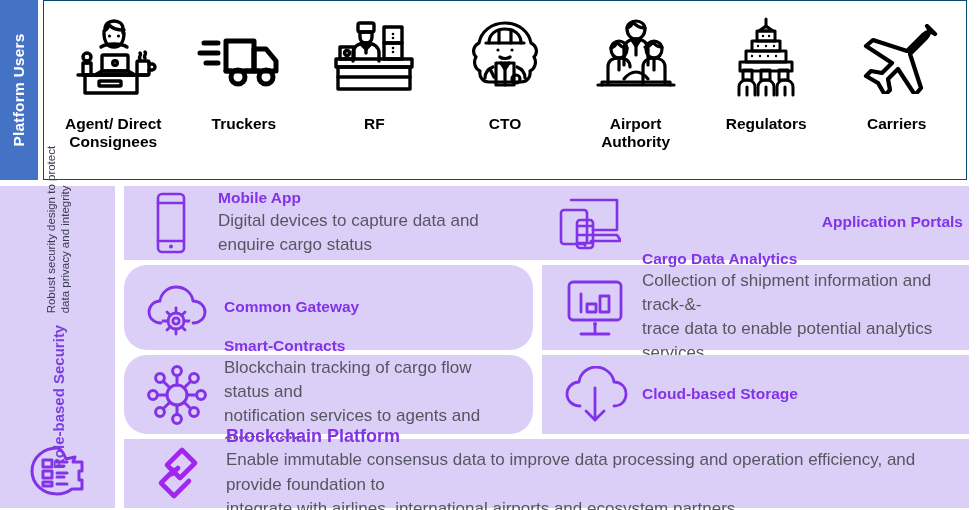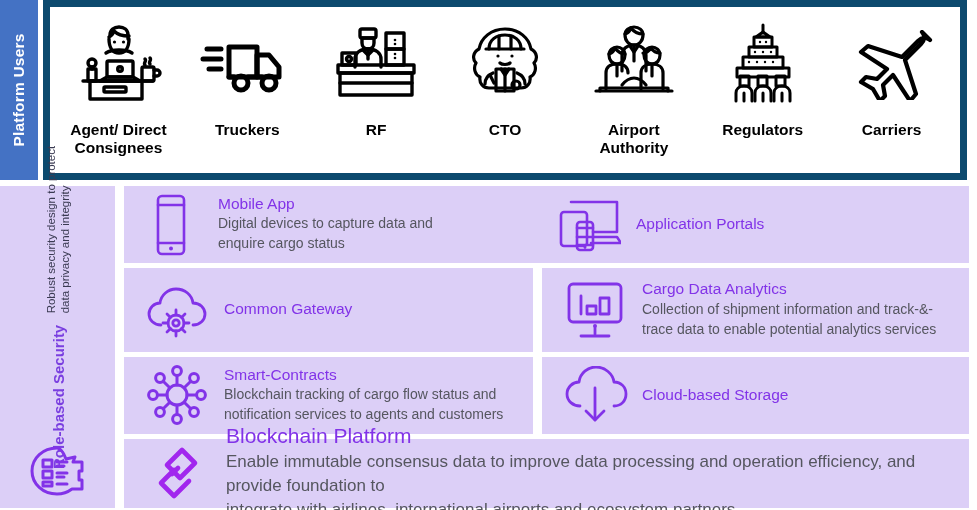--- a/index.html
+++ b/index.html
@@ -43,21 +43,21 @@
     font-size: 15.5px;
     font-weight: 700;
     letter-spacing: .2px;
   }
 
   .users-panel {
     flex: 1 1 auto;
     margin-left: 5px;
     height: 180px;
     background: #ffffff;
-    border: 7px solid #0c4a6e;
+    border: 1px solid #0c4a6e;
     display: flex;
     align-items: stretch;
     padding: 6px 4px 4px 4px;
   }
   .user-cell {
     flex: 1 1 0;
     display: flex;
     flex-direction: column;
     align-items: center;
     justify-content: flex-start;
@@ -142,53 +142,53 @@
   .row-2 { height: 85px; }
   .row-3 { height: 79px; }
   .row-4 { height: 69px; }
 
   .card {
     background: #DCCFF7;
     display: flex;
     align-items: center;
     padding: 4px 6px;
   }
-  .card.half { flex: 0 0 409px; }
+  .card.half { flex: 0 0 409px; border-radius: 23px; }
   .card.half-r { flex: 1 1 auto; }
   .card.full { flex: 1 1 auto; }
   .row-1 .card.full { padding: 0; }
 
   .row-1 .inner-split { display: flex; width: 100%; height: 100%; }
   .row-1 .inner-split > .sub { display: flex; align-items: center; }
   .row-1 .sub.left { flex: 0 0 418px; }
-  .row-1 .sub.right { flex: 1 1 auto; }
+  .row-1 .sub.right { flex: 1 1 auto; text-align: right; }
 
   .card-icon {
     flex: 0 0 auto;
     width: 94px;
     display: flex;
     align-items: center;
     justify-content: center;
   }
   .card-body { flex: 1 1 auto; padding-right: 6px; }
   .card-title {
     color: #8233E8;
     font-size: 15.5px;
-    font-weight: 400;
+    font-weight: 700;
     line-height: 1.18;
     margin-bottom: 1px;
   }
   .card-desc {
     color: #55565f;
-    font-size: 14px;
+    font-size: 17px;
     line-height: 1.42;
     white-space: pre-line;
   }
   .row-4 .card-icon { width: 96px; }
-  .row-4 .card-title { font-size: 21px; }
+  .row-4 .card-title { font-size: 18px; }
   .row-4 .card-desc { font-size: 17px; }
 
   svg { display: block; }
 </style>
 </head>
 <body>
 
 <div class="page">
 
   <div class="top-section">

